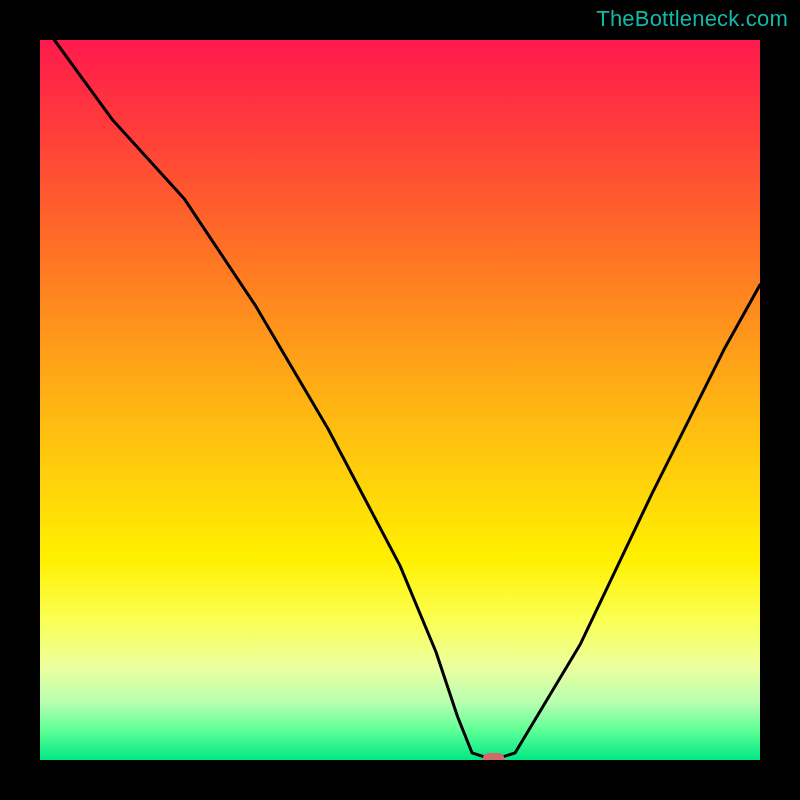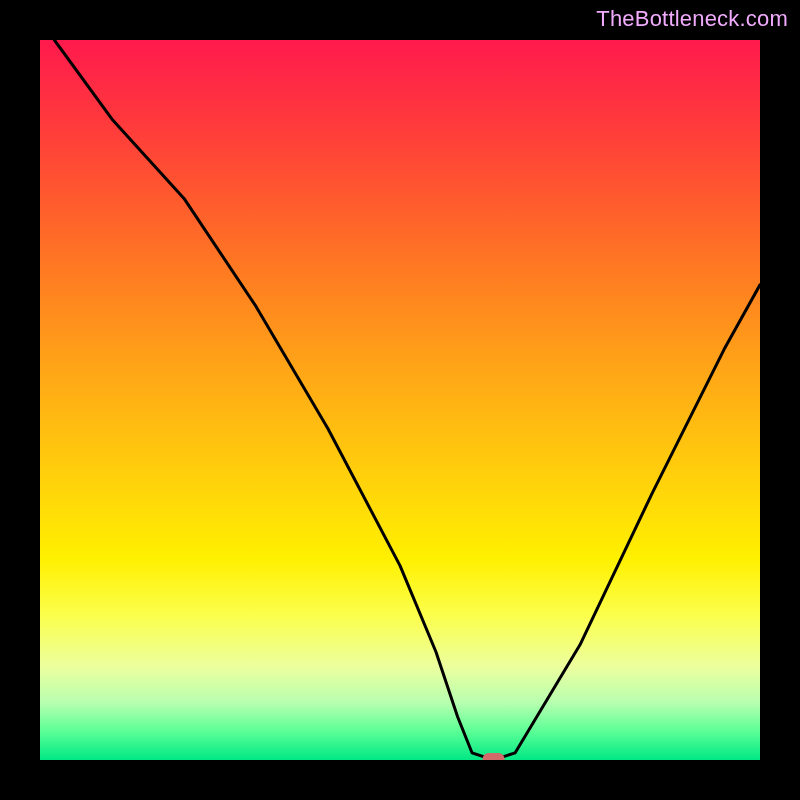--- a/index.html
+++ b/index.html
@@ -38,21 +38,21 @@
       #ecff9e 87%,
       #b8ffb0 92%,
       #5cff96 96%,
       #00e884 100%
     );
   }
   .watermark {
     position: absolute;
     top: 6px;
     right: 12px;
-    color: #f0abfc;
+    color: #14b8a6;
     font-size: 22px;
     font-weight: 500;
     letter-spacing: 0.2px;
     user-select: none;
   }
   .curve-svg {
     position: absolute;
     left: 0;
     top: 0;
     width: 720px;

